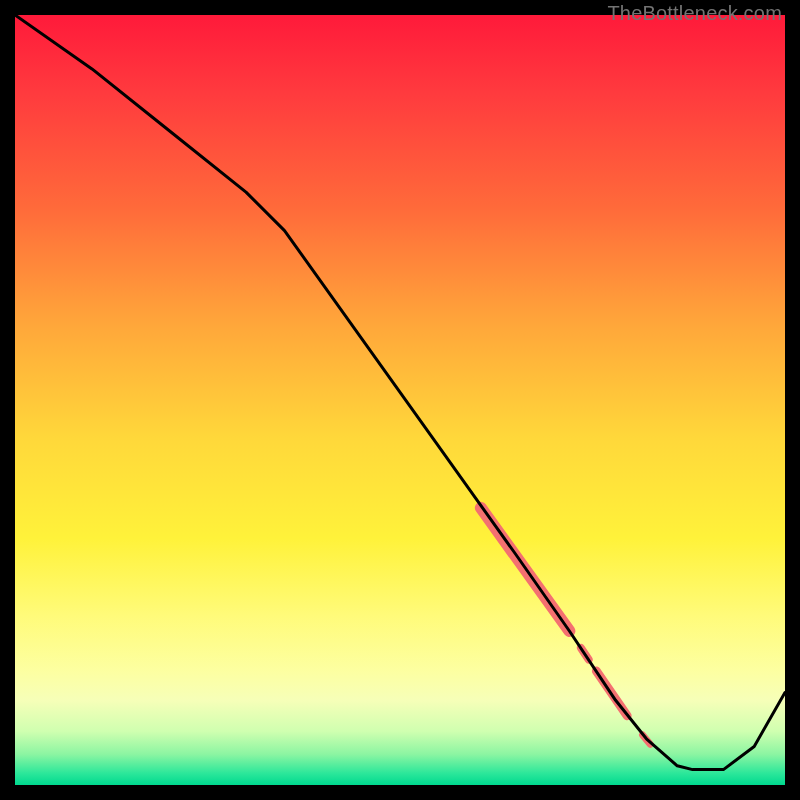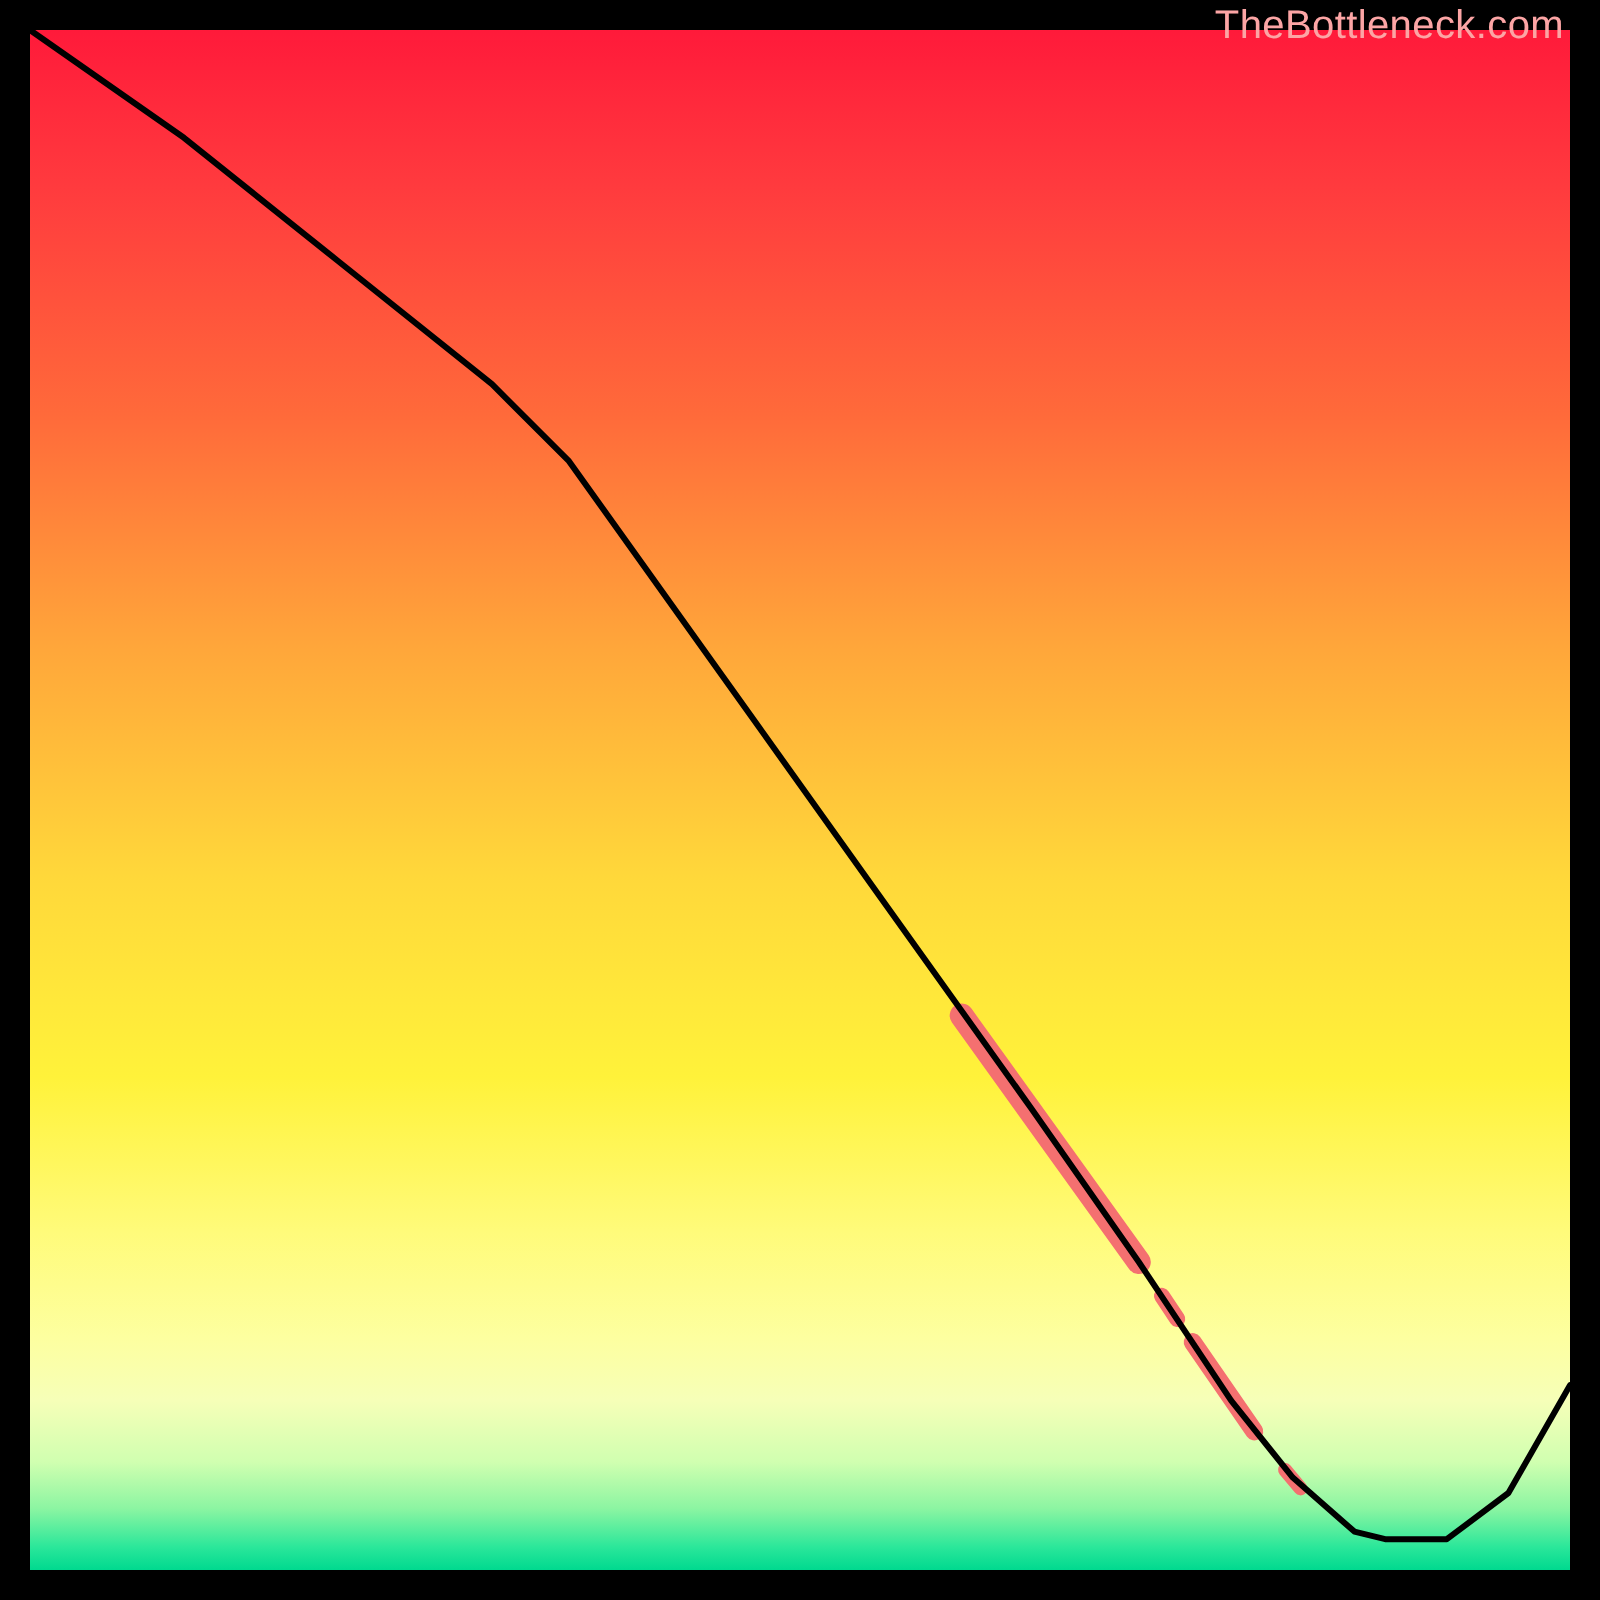--- a/index.html
+++ b/index.html
@@ -7,21 +7,21 @@
   body { background: #000; position: relative; font-family: Arial, sans-serif; }
   .plot-area {
     position: absolute;
     left: 15px; top: 15px;
     width: 770px; height: 770px;
     overflow: hidden;
   }
   .watermark {
     position: absolute;
     top: 2px; right: 18px;
-    color: #fca5a5;
+    color: #737373;
     font-size: 20px;
     font-weight: 500;
     letter-spacing: 0.2px;
     z-index: 10;
   }
   svg { display: block; }
 </style>
 </head>
 <body>
 

